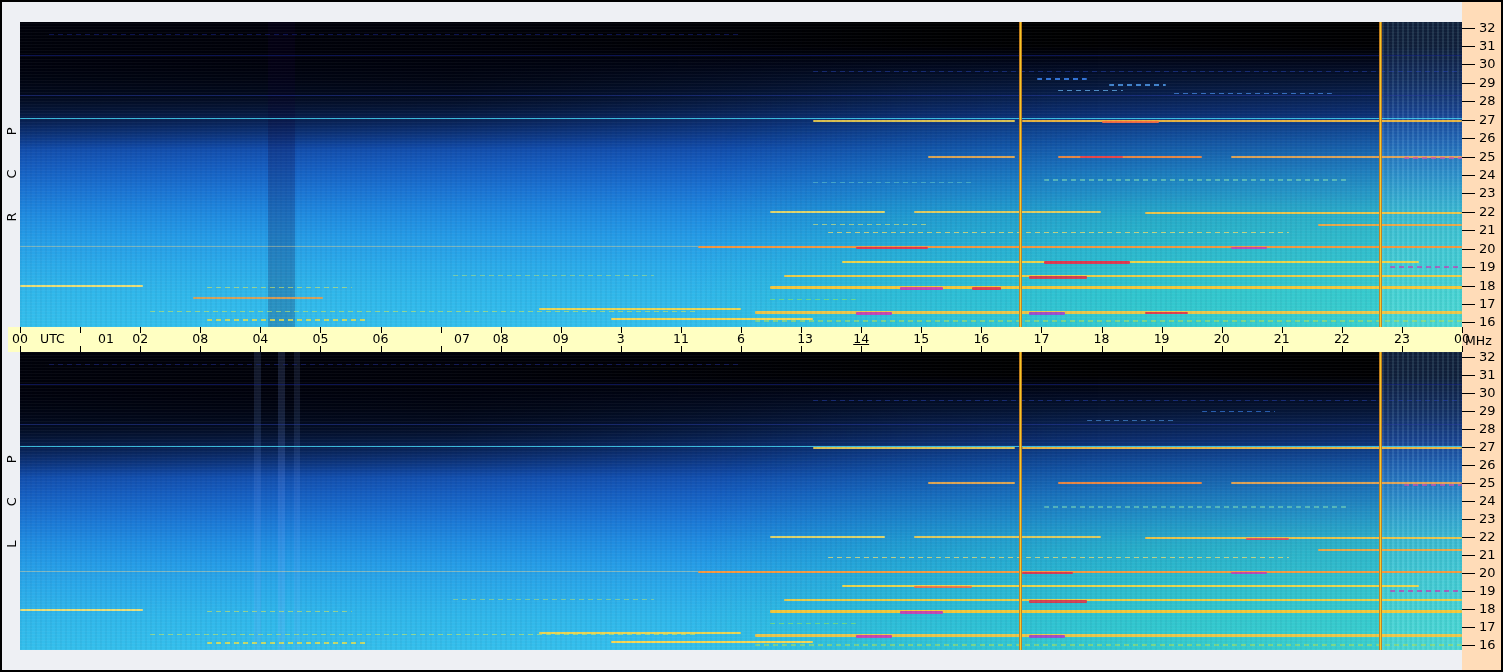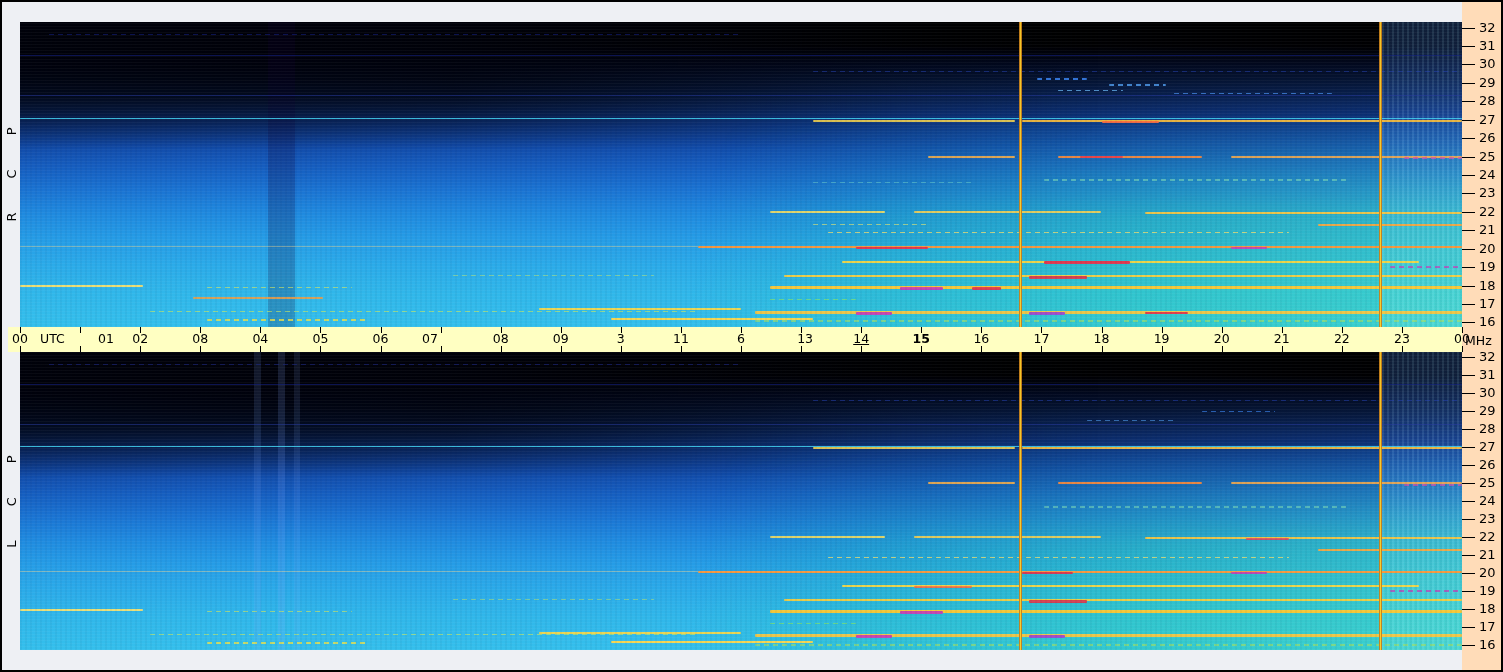--- a/index.html
+++ b/index.html
@@ -153,21 +153,21 @@
         <div class="htick" style="left: 252.333px; bottom: 0px;"></div>
         <div class="hlabel" style="left: 240.333px;">04</div>
         <div class="htick" style="left: 312.417px; top: 0px;"></div>
         <div class="htick" style="left: 312.417px; bottom: 0px;"></div>
         <div class="hlabel" style="left: 300.417px;">05</div>
         <div class="htick" style="left: 372.5px; top: 0px;"></div>
         <div class="htick" style="left: 372.5px; bottom: 0px;"></div>
         <div class="hlabel" style="left: 360.5px;">06</div>
         <div class="htick" style="left: 432.583px; top: 0px;"></div>
         <div class="htick" style="left: 432.583px; bottom: 0px;"></div>
-        <div class="hlabel" style="left: 410px;">07</div>
+        <div class="hlabel" style="left: 442px;">07</div>
         <div class="htick" style="left: 492.667px; top: 0px;"></div>
         <div class="htick" style="left: 492.667px; bottom: 0px;"></div>
         <div class="hlabel" style="left: 480.667px;">08</div>
         <div class="htick" style="left: 552.75px; top: 0px;"></div>
         <div class="htick" style="left: 552.75px; bottom: 0px;"></div>
         <div class="hlabel" style="left: 540.75px;">09</div>
         <div class="htick" style="left: 612.833px; top: 0px;"></div>
         <div class="htick" style="left: 612.833px; bottom: 0px;"></div>
         <div class="hlabel" style="left: 600.833px;">3</div>
         <div class="htick" style="left: 672.917px; top: 0px;"></div>
@@ -177,21 +177,21 @@
         <div class="htick" style="left: 733px; bottom: 0px;"></div>
         <div class="hlabel" style="left: 721px;">6</div>
         <div class="htick" style="left: 793.083px; top: 0px;"></div>
         <div class="htick" style="left: 793.083px; bottom: 0px;"></div>
         <div class="hlabel" style="left: 781.083px; text-align: right;">13</div>
         <div class="htick" style="left: 853.167px; top: 0px;"></div>
         <div class="htick" style="left: 853.167px; bottom: 0px;"></div>
         <div class="hlabel" style="left: 841.167px; text-decoration: underline;">14</div>
         <div class="htick" style="left: 913.25px; top: 0px;"></div>
         <div class="htick" style="left: 913.25px; bottom: 0px;"></div>
-        <div class="hlabel" style="left: 901.25px; font-weight: bold;">15</div>
+        <div class="hlabel" style="left: 901.25px;">15</div>
         <div class="htick" style="left: 973.333px; top: 0px;"></div>
         <div class="htick" style="left: 973.333px; bottom: 0px;"></div>
         <div class="hlabel" style="left: 961.333px;">16</div>
         <div class="htick" style="left: 1033.42px; top: 0px;"></div>
         <div class="htick" style="left: 1033.42px; bottom: 0px;"></div>
         <div class="hlabel" style="left: 1021.42px;">17</div>
         <div class="htick" style="left: 1093.5px; top: 0px;"></div>
         <div class="htick" style="left: 1093.5px; bottom: 0px;"></div>
         <div class="hlabel" style="left: 1081.5px;">18</div>
         <div class="htick" style="left: 1153.58px; top: 0px;"></div>

